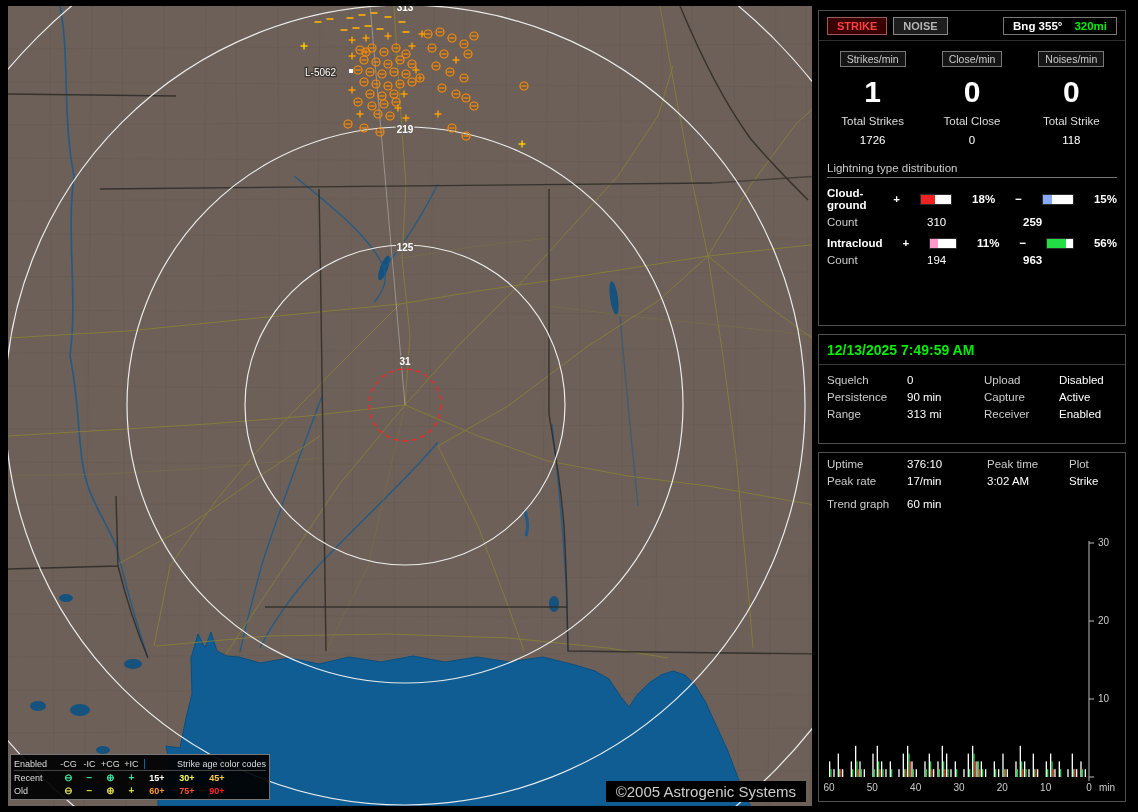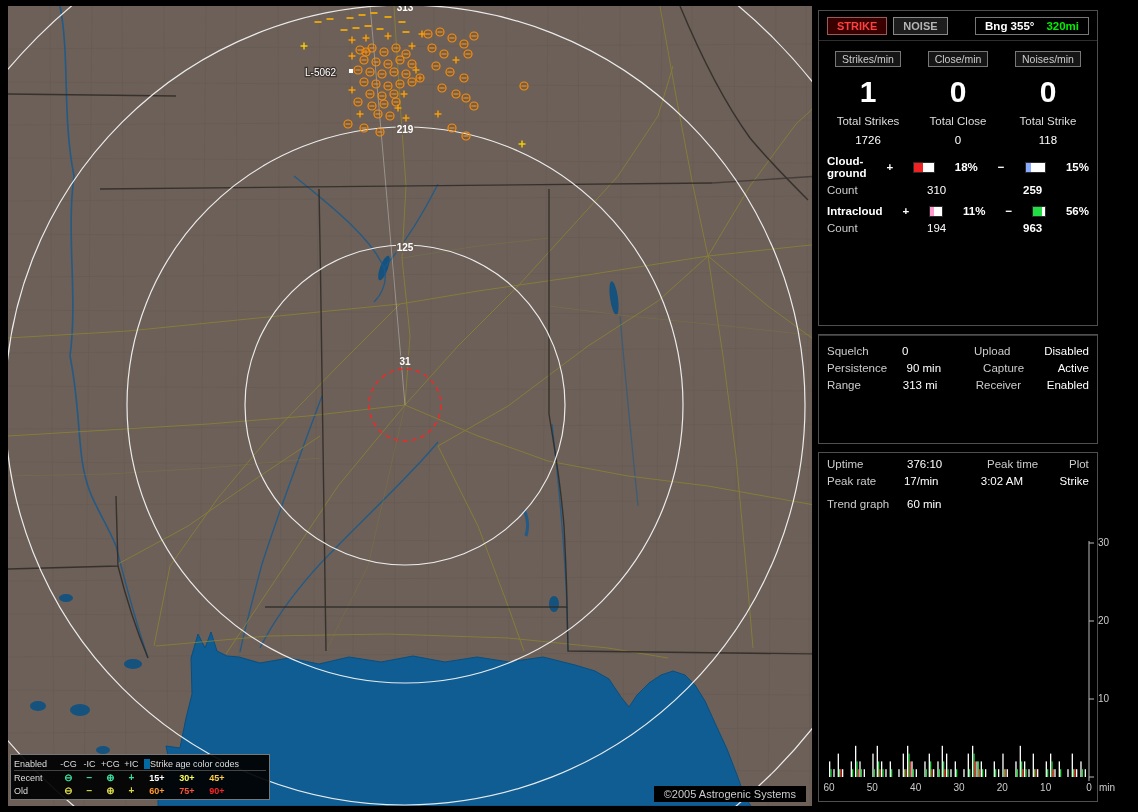--- a/index.html
+++ b/index.html
@@ -1,32 +1,32 @@
 <!DOCTYPE html>
 <html><head>
 <meta charset="utf-8">
 <style>
   html,body{margin:0;padding:0;background:#000;}
   body{width:1138px;height:812px;position:relative;font-family:"Liberation Sans",sans-serif;overflow:hidden;}
   
   .map-wrap{position:absolute;left:8px;top:6px;width:804px;height:800px;background:#6c6058;overflow:hidden;}
   .map-wrap svg{display:block;}
-  .copyright{position:absolute;right:6px;bottom:4px;background:#000;color:#cccccc;font-size:11px;padding:2px 10px;}
+  .copyright{position:absolute;right:6px;bottom:4px;background:#000;color:#cccccc;font-size:15px;padding:2px 10px;}
   
   .legend{position:absolute;left:2px;bottom:6px;width:252px;background:rgba(0,0,0,0.92);border:1px solid #777;color:#ddd;font-size:9px;padding:2px 3px;}
   .lg-row{display:flex;align-items:center;height:13px;}
   .lg-name{width:44px;color:#ddd;}
   .lg-col,.lg-sym{width:21px;text-align:center;}
   .lg-sym{font-size:10px;font-weight:bold;}
   .lg-age{width:30px;text-align:center;font-weight:bold;}
-  .lg-agetitle{flex:1;text-align:left;color:#ddd;border-left:6px solid #0369a1;margin-left:2px;}
+  .lg-agetitle{flex:1;text-align:right;color:#ddd;border-left:1px solid #0369a1;margin-left:2px;}
   .lg-head{border-bottom:1px solid #444;}
   
   .panel{position:absolute;left:818px;top:0;width:312px;height:812px;color:#ccc;font-size:11.5px;}
-  .pbox{position:absolute;left:0;width:280px;border:1px solid #4f4f4f;background:#000;box-sizing:border-box;}
+  .pbox{position:absolute;left:0;width:308px;border:1px solid #4f4f4f;background:#000;box-sizing:border-box;}
   #box1{top:10px;height:316px;}
   #box2{top:334px;height:110px;}
   #box3{top:452px;height:350px;}
   .green{color:#00ee00;}
   .dim{color:#8a8a8a;}
   .btn-row{display:flex;align-items:center;gap:6px;padding:6px 8px 5px;border-bottom:1px solid #2e2e2e;}
   .btn{font-weight:bold;font-size:11px;padding:2px 9px;border:1px solid #888;cursor:default;}
   .strike-btn{color:#ff4040;background:#3a0000;border-color:#9a5a5a;}
   .noise-btn{color:#b5b5b5;background:#1d1d1d;}
   .bng-box{margin-left:auto;border:1px solid #777;background:#000;padding:2px 9px;display:flex;gap:12px;font-weight:bold;color:#fff;font-size:11.5px;}
@@ -403,20 +403,21 @@
         <div class="total-value">0</div>
       </div>
       <div class="rate-col">
         <span class="rate-header">Noises/min</span>
         <div class="rate-value">0</div>
         <div class="total-label">Total Strike</div>
         <div class="total-value">118</div>
       </div>
     </div>
 
+    <div class="dist-title">Lightning type distribution</div>
 
     <div class="dist-row">
       <span class="dist-label">Cloud-ground</span>
       <span class="sign">+</span>
       <span class="dbar">
           <span class="dfill" id="dfill-0p" style="width: 45%; background: rgb(238, 34, 34);"></span>
         </span>
       <span class="dpct">18%</span>
       <span class="sign">−</span>
       <span class="dbar">
@@ -444,20 +445,21 @@
       <span class="dpct">56%</span>
     </div>
     <div class="count-row">
       <span class="c0">Count</span>
       <span class="c1">194</span>
       <span class="c2">963</span>
     </div>
   </div>
 
   <div class="pbox" id="box2">
+    <div class="datetime green">12/13/2025 7:49:59 AM</div>
     <div class="sep"></div>
     <div class="status-row">
       <span class="s-l1">Squelch</span>
       <span class="s-v1">0</span>
       <span class="s-l2">Upload</span>
       <span class="s-v2 dim" id="sv2-0">Disabled</span>
     </div>
     <div class="status-row">
       <span class="s-l1">Persistence</span>
       <span class="s-v1">90 min</span>

